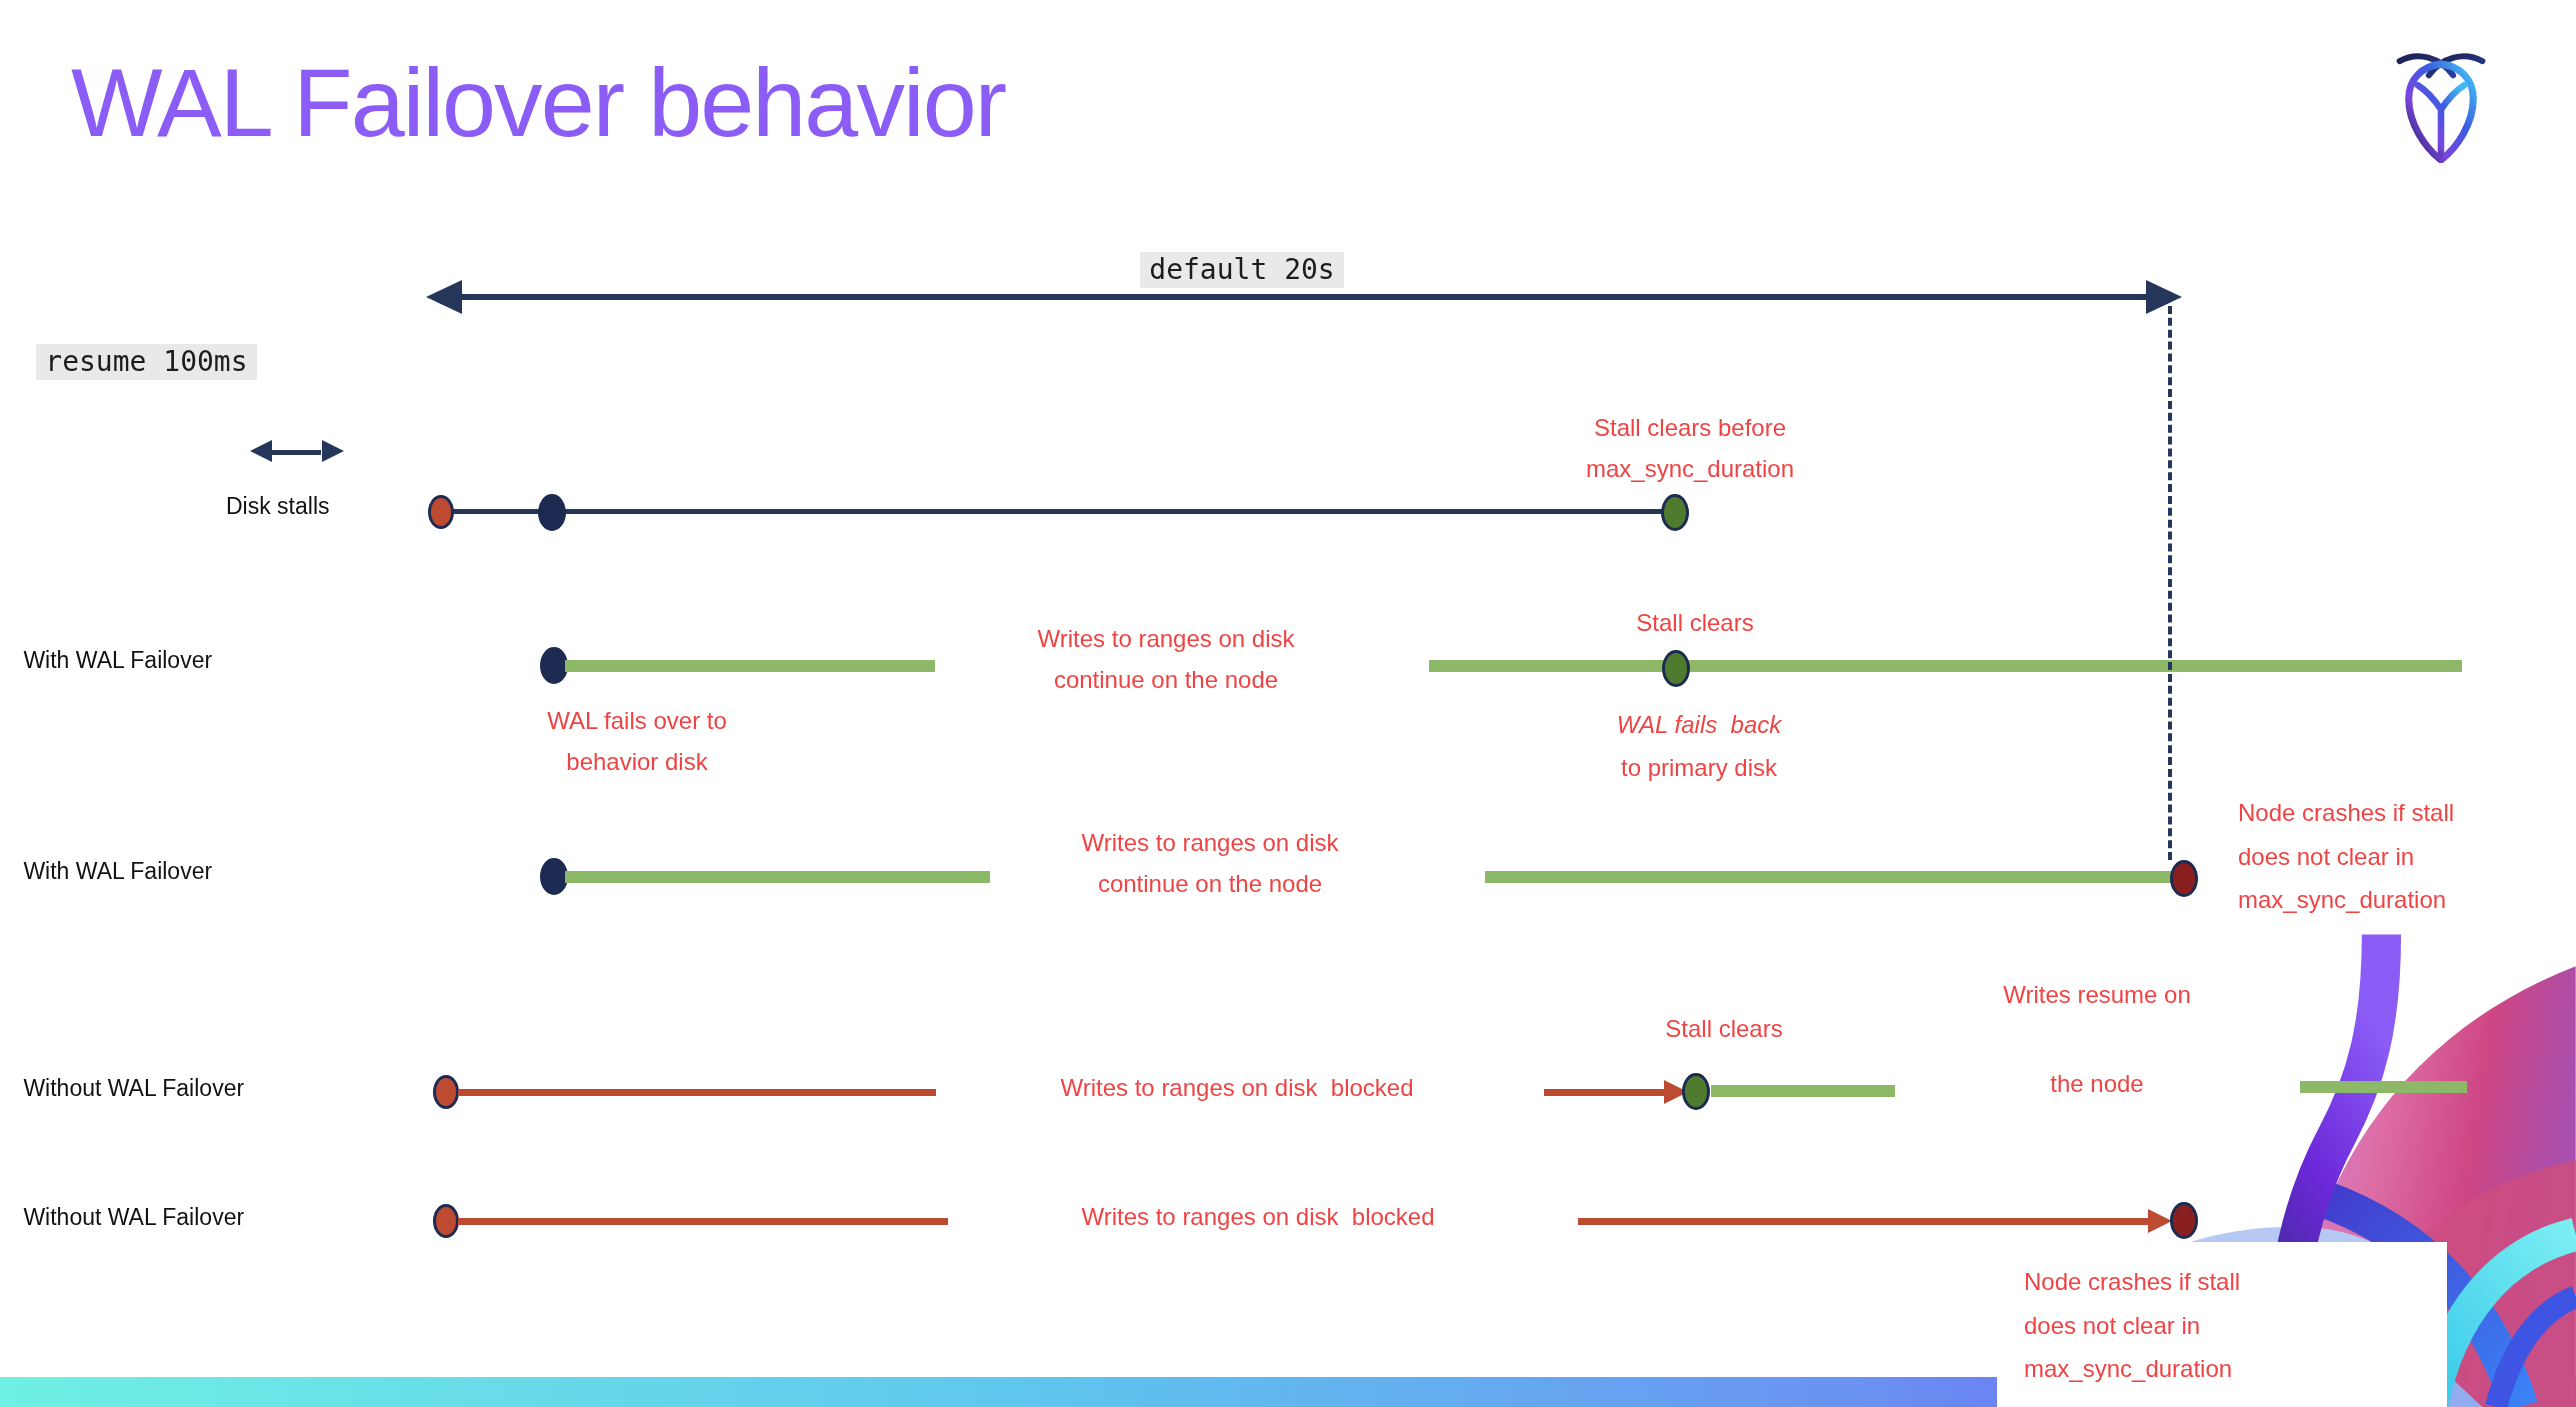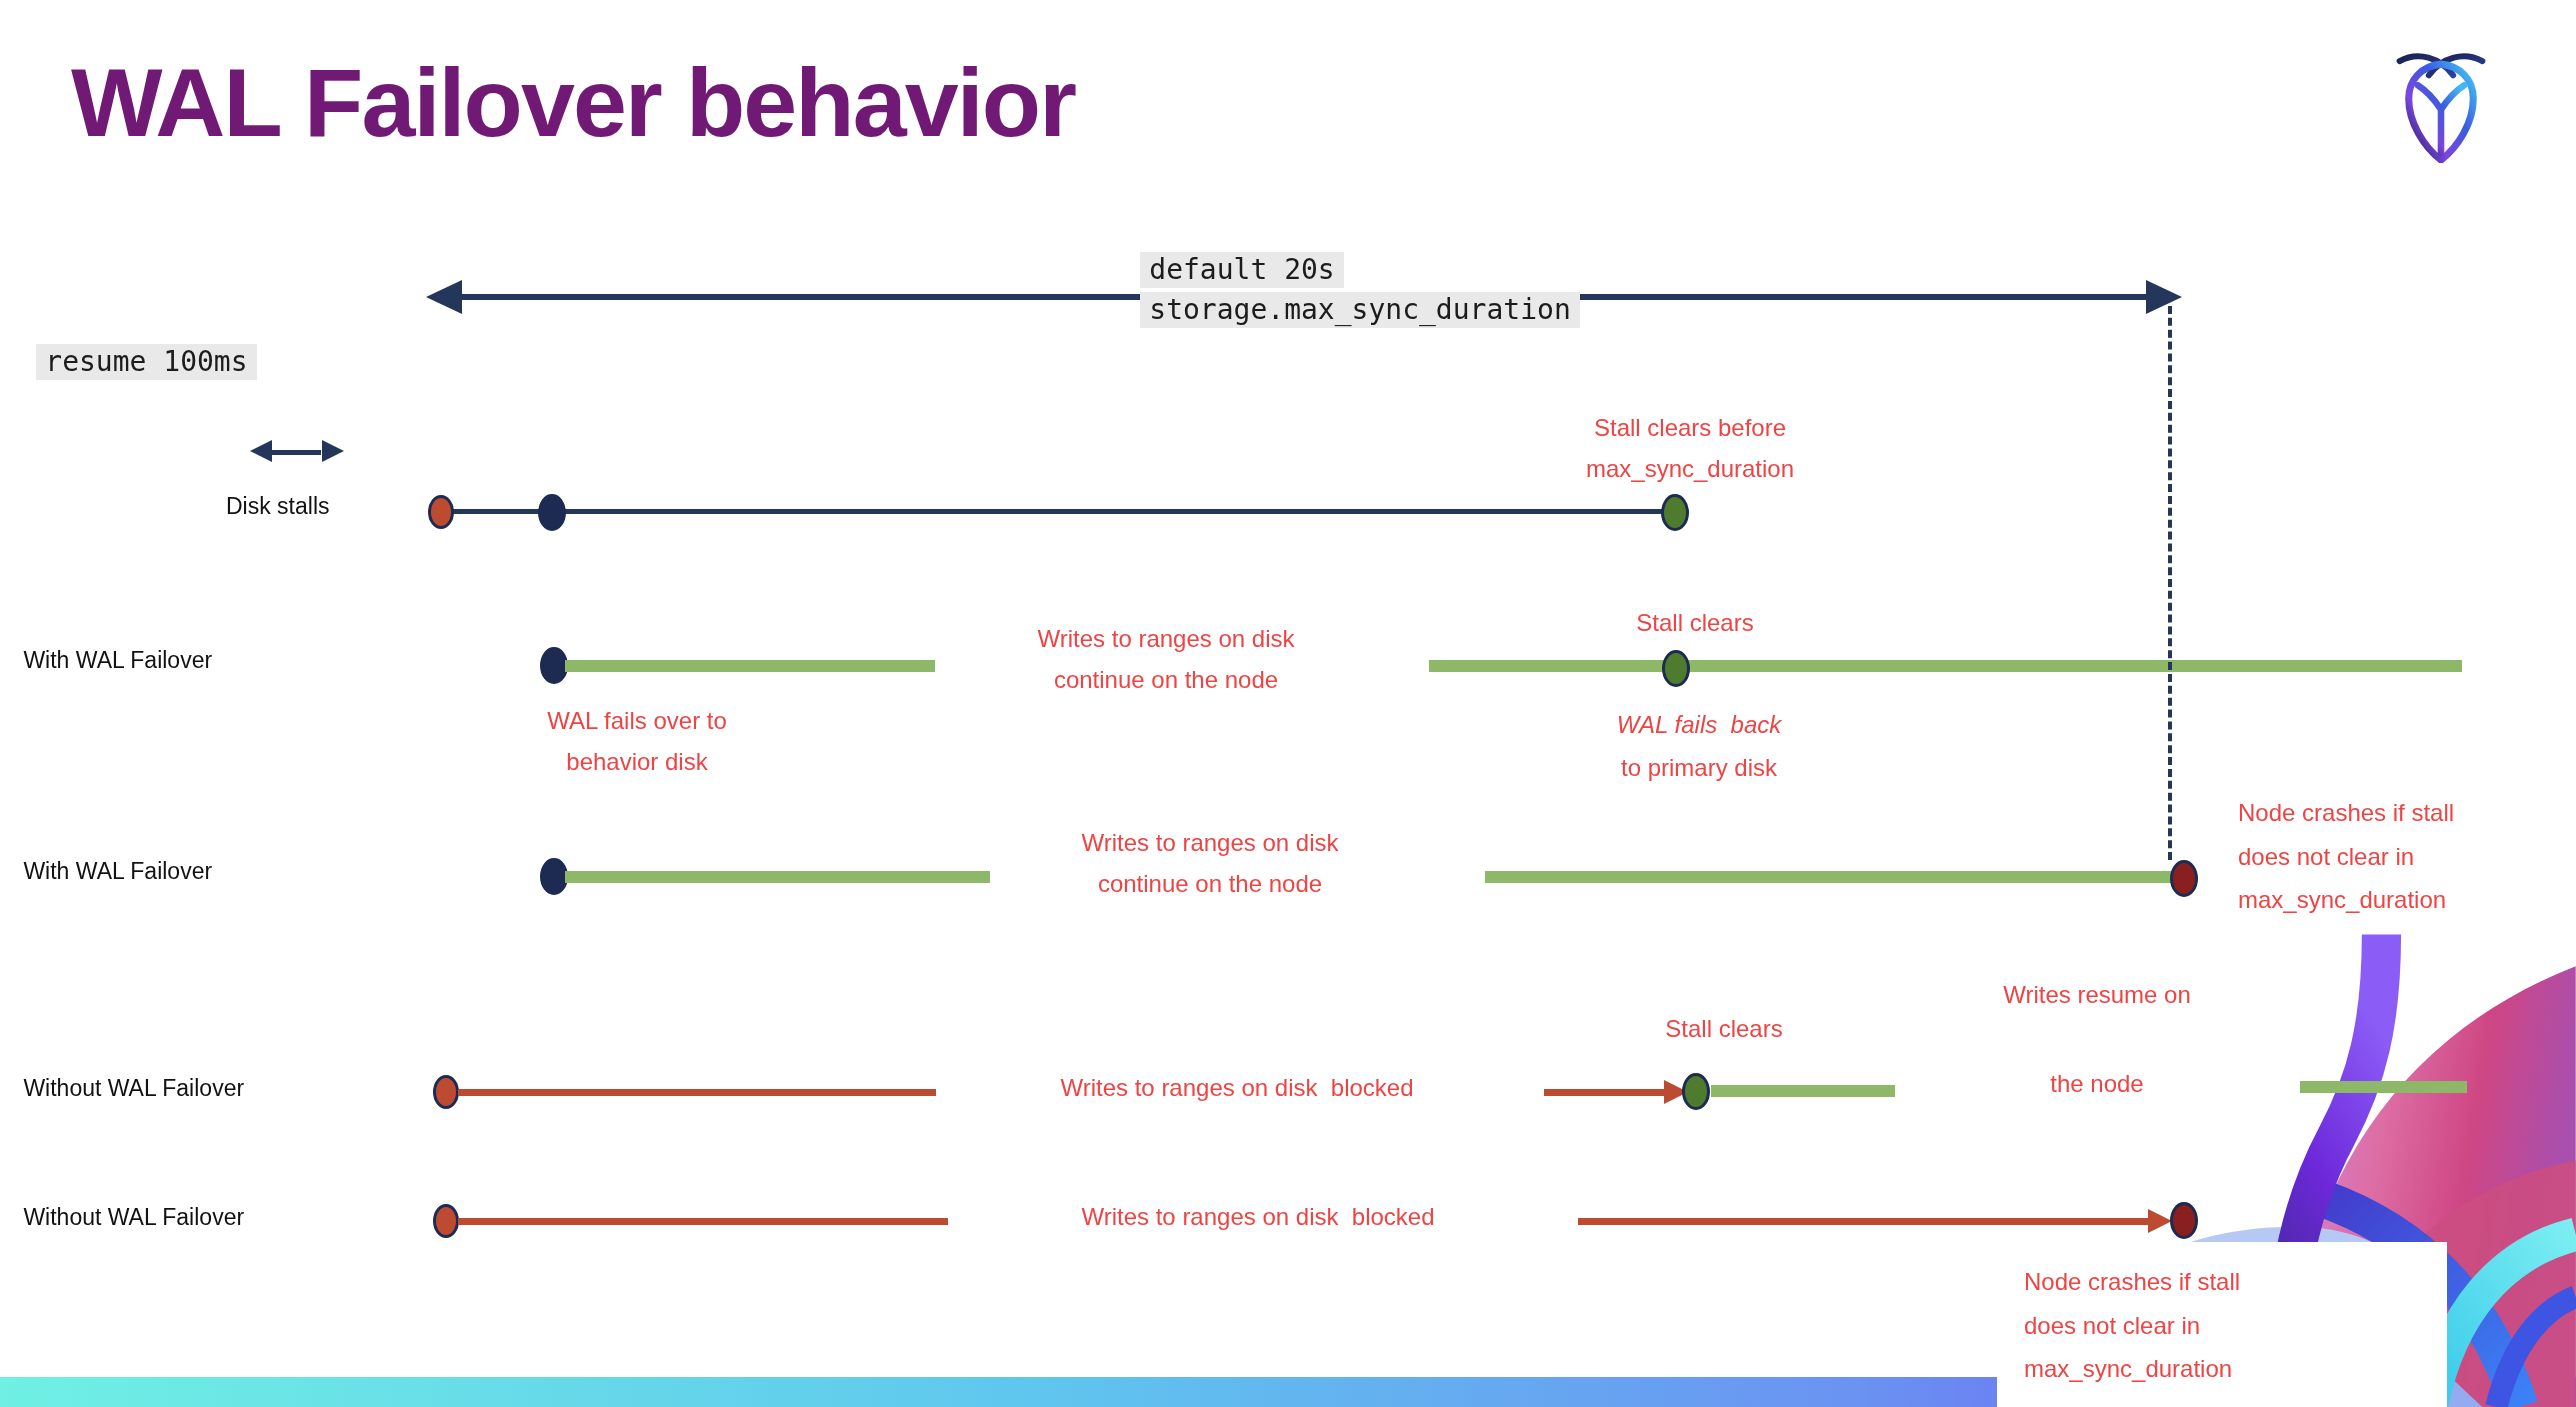--- a/index.html
+++ b/index.html
@@ -1,19 +1,19 @@
 <!DOCTYPE html>
 <html style="font-size:15px"><head>
 <meta charset="utf-8">
 <style>
   html,body{margin:0;padding:0;background:#fff;}
   #stage{position:relative;width:2576px;height:1408px;background:#ffffff;overflow:hidden;
          font-family:"Liberation Sans",sans-serif;color:#121212;}
-  .title{position:absolute;left:71px;top:47px;font-size:97px;font-weight:700;letter-spacing:-1.9px;
-         font-family:"Liberation Sans",sans-serif;color:#701a75;}
+  .title{position:absolute;left:71px;top:47px;font-size:97px;font-weight:400;letter-spacing:-1.9px;
+         font-family:"Liberation Sans",sans-serif;color:#8b5cf6;}
   .mono{position:absolute;font-family:"DejaVu Sans Mono",monospace;font-size:28px;line-height:1.1;
         color:#1c1c1c;background:#e9e9e9;padding:2.8px 9.3px;white-space:pre;z-index:3;}
   .lbl{position:absolute;font-size:23px;line-height:1.2;color:#121212;white-space:pre;}
   .ann{position:absolute;font-size:24px;line-height:1.25;color:#ef4444;white-space:pre;}
   .ctr{transform:translateX(-50%);text-align:center;}
   .hline{position:absolute;background:#24365a;}
   .redline{position:absolute;background:#bd4b32;}
   .greenline{position:absolute;background:#8db868;}
   .dot{position:absolute;border-radius:50%;border:3.7px solid #1d2b52;box-sizing:border-box;}
   .dot.navy{background:#1d2b52;}
@@ -90,21 +90,20 @@
     <path d="M 575 530 C 592 462 625 425 660 412" stroke="#3d55e2" stroke-width="24" fill="none"></path>
     <path d="M 352 530 C 344 430 356 330 404 240 C 436 180 452 120 452 24" stroke="url(#gViolet)" stroke-width="42" fill="none"></path>
   </svg>
 
   <div class="bar"></div>
 
   <div class="hline" style="left:439px;top:294px;width:1729px;height:5.6px;"></div>
   <div class="tri" style="left:426px;top:280px;border-right:36px solid #24365a;border-top:17px solid transparent;border-bottom:17px solid transparent;"></div>
   <div class="tri" style="left:2146px;top:280px;border-left:36px solid #24365a;border-top:17px solid transparent;border-bottom:17px solid transparent;"></div>
   <span class="mono" style="left:1140px;top:252px;">default 20s</span>
-  <span class="mono" style="left:1140px;top:292px;">storage.max_sync_duration</span>
 
   <span class="mono" style="left:36px;top:344px;">resume 100ms</span>
   <div class="hline" style="left:269px;top:450px;width:52px;height:4.7px;"></div>
   <div class="tri" style="left:250px;top:440px;border-right:22.4px solid #24365a;border-top:11.2px solid transparent;border-bottom:11.2px solid transparent;"></div>
   <div class="tri" style="left:322px;top:440px;border-left:22.4px solid #24365a;border-top:11.2px solid transparent;border-bottom:11.2px solid transparent;"></div>
 
   <div class="lbl" style="left:226px;top:493px;">Disk stalls</div>
   <div class="hline" style="left:439px;top:509px;width:1236px;height:4.7px;"></div>
   <div class="dot red" style="left:428px;top:495px;width:26px;height:34px;"></div>
   <div class="dot navy" style="left:538px;top:494px;width:28px;height:37px;"></div>

